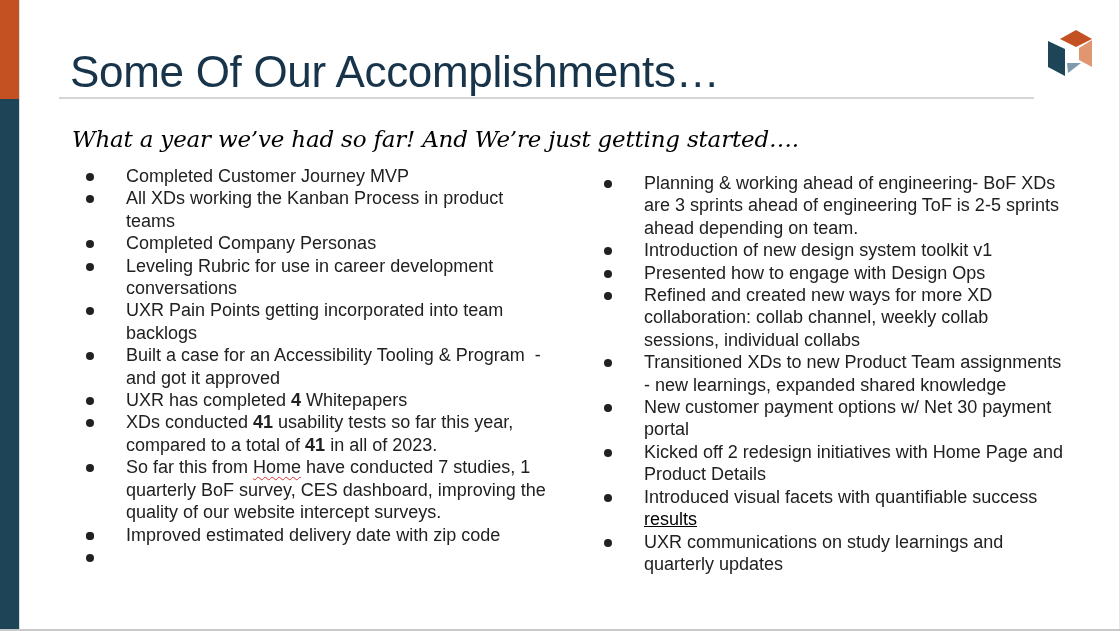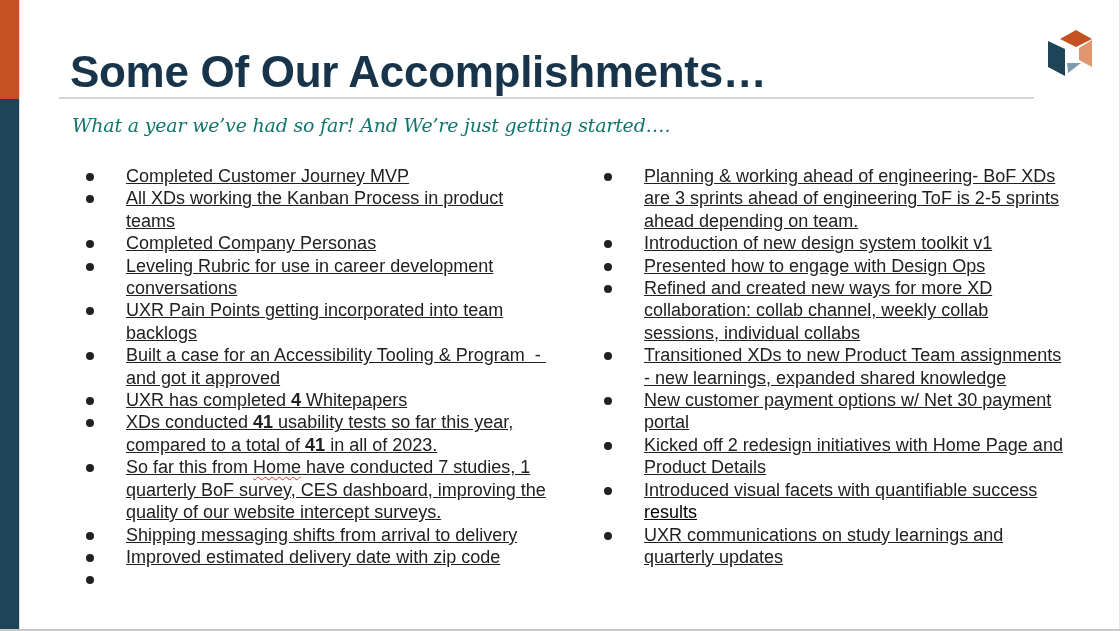--- a/index.html
+++ b/index.html
@@ -9,39 +9,39 @@
       font-family: "Liberation Sans", sans-serif;
     }
     .bar-top { position: absolute; left: 0; top: 0; width: 19px; height: 99px; background: #c45122; }
     .bar-bottom { position: absolute; left: 0; top: 99px; width: 19px; height: 530px; background: #1e4458; }
     .bar-sep { position: absolute; left: 19px; top: 0; width: 1px; height: 629px; background: #d8dde0; }
     .bottom-line { position: absolute; left: 0; bottom: 0; width: 1120px; height: 2px; background: #c9c9c9; }
     .right-line { position: absolute; right: 0; top: 0; width: 1px; height: 631px; background: #e6e6e6; }
 
     .title {
       position: absolute; left: 70px; top: 44px;
-      font-size: 44px; font-weight: bold; color: #17344a;
+      font-size: 44px; font-weight: normal; color: #17344a;
       letter-spacing: -0.3px; margin: 0; line-height: 56px;
     }
     .title-rule { position: absolute; left: 59px; top: 97px; width: 975px; height: 2px; background: #d5d5d5; }
 
     .subtitle {
-      position: absolute; left: 72px; top: 114px;
+      position: absolute; left: 72px; top: 126px;
       font-family: "DejaVu Serif", serif; font-style: italic;
-      font-size: 19px; color: #0f766e; letter-spacing: -0.2px;
+      font-size: 23px; color: #000000; letter-spacing: -0.2px;
     }
 
     .logo { position: absolute; left: 1046px; top: 27px; width: 50px; height: 50px; }
 
     .col { position: absolute; top: 165px; margin: 0; padding: 0; list-style: none; }
     .col-left { left: 86px; width: 460px; }
-    .col-right { left: 604px; width: 460px; }
+    .col-right { left: 604px; width: 460px; margin-top: 7px; }
     .col li {
       position: relative; padding-left: 40px;
-      font-size: 18px; line-height: 22.4px; color: #212121; text-decoration: underline;
+      font-size: 18px; line-height: 22.4px; color: #212121;
     }
     .col li .bullet {
       position: absolute; left: 0; top: 8px; width: 8px; height: 8px;
       border-radius: 50%; background: #212121;
     }
     .col li b { font-weight: bold; }
     .link { color: #000000; text-decoration: underline; }
     .spell { text-decoration: underline wavy #d33; text-decoration-thickness: 1px; text-underline-offset: 3px; }
   </style>
 </head>
@@ -67,21 +67,21 @@
 <ul class="col col-left">
   <li><span class="bullet"></span><span>Completed Customer Journey MVP</span></li>
   <li><span class="bullet"></span><span>All XDs working the Kanban Process in product teams</span></li>
   <li><span class="bullet"></span><span>Completed Company Personas</span></li>
   <li><span class="bullet"></span><span>Leveling Rubric for use in career development conversations</span></li>
   <li><span class="bullet"></span><span>UXR Pain Points getting incorporated into team backlogs</span></li>
   <li style="white-space:pre-wrap;"><span class="bullet"></span><span>Built a case for an Accessibility Tooling &amp; Program  - and got it approved</span></li>
   <li><span class="bullet"></span><span>UXR has completed </span><b>4</b><span> Whitepapers</span></li>
   <li><span class="bullet"></span><span>XDs conducted </span><b>41</b><span> usability tests so far this year, compared to a total of </span><b>41</b><span> in all of 2023.</span></li>
   <li><span class="bullet"></span><span>So far this from </span><span class="spell">Home</span><span> have conducted 7 studies, 1 quarterly BoF survey, CES dashboard, improving the quality of our website intercept surveys.</span></li>
-  <li><span class="bullet"></span><span>Shipping messaging shifts from arrival to delivery</span></li>
+  <li><span class="bullet"></span></li>
   <li><span class="bullet"></span><span>Improved estimated delivery date with zip code</span></li>
   <li><span class="bullet"></span></li>
 </ul>
 
 <ul class="col col-right">
   <li><span class="bullet"></span><span>Planning &amp; working ahead of engineering- BoF XDs are 3 sprints ahead of engineering ToF is 2-5 sprints ahead depending on team.</span></li>
   <li><span class="bullet"></span><span>Introduction of new design system toolkit v1</span></li>
   <li><span class="bullet"></span><span>Presented how to engage with Design Ops</span></li>
   <li><span class="bullet"></span><span>Refined and created new ways for more XD collaboration: collab channel, weekly collab sessions, individual collabs</span></li>
   <li><span class="bullet"></span><span>Transitioned XDs to new Product Team assignments - new learnings, expanded shared knowledge</span></li>

